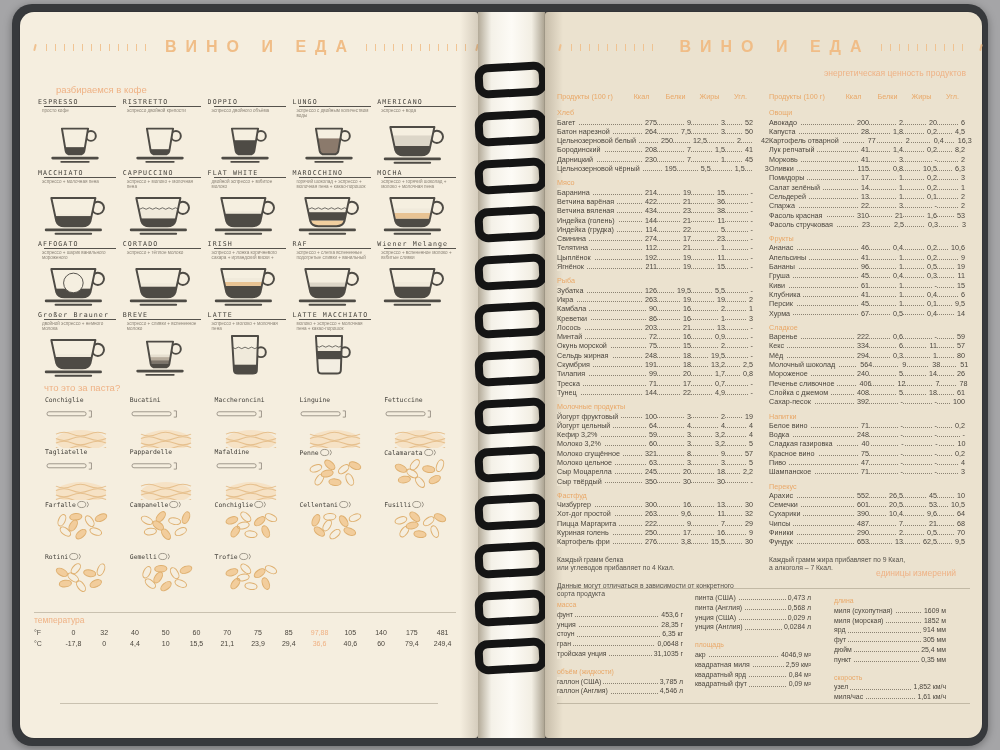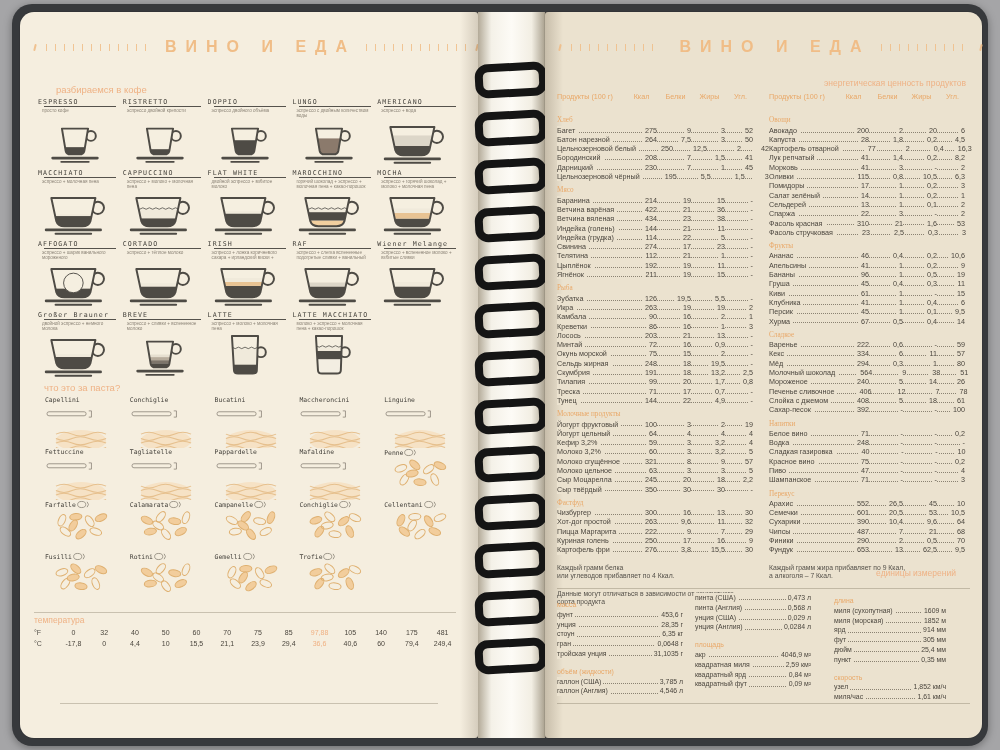--- a/index.html
+++ b/index.html
@@ -47,24 +47,24 @@
   .tcell{text-align:center;color:#4b463e;}
   .tcell.hl{color:#f0b183;}
   
   .foodcol{position:absolute;width:196px;top:80px;}
   #food-left{left:12px;} #food-right{left:224px;}
   .frow{position:relative;display:grid;grid-template-columns:max-content 1fr 34px 34px 34px 28px;
     font-size:7.2px;line-height:9.3px;align-items:baseline;}
   .frow .leader{position:absolute;left:1px;right:1px;bottom:2.4px;border-bottom:1px dotted #8a8272;}
   .frow .n{background:#ebe2cf;padding-right:3px;position:relative;}
   .frow .v{justify-self:end;background:#ebe2cf;padding-left:3px;position:relative;}
-  .fhead{color:#e9a868;margin-bottom:15px;}
+  .fhead{color:#e9a868;margin-bottom:7px;}
   .fhead .hv{justify-self:center;background:none;}
   .fhead .hn{background:none;}
-  .fgroup-title{color:#e9a868;font-size:7.2px;line-height:9.3px;margin-top:5px;font-family:Liberation Serif, serif;}
+  .fgroup-title{color:#e9a868;font-size:7.2px;line-height:9.3px;margin-top:5px;}
   .note{font-size:6.8px;line-height:8.6px;color:#55514a;margin-top:9px;}
   
   .units-title{position:absolute;right:26px;top:556px;font-size:8.5px;color:#efb285;}
   .ucol{position:absolute;font-size:6.9px;line-height:9.8px;}
   #u1{left:12px;top:588px;width:126px;}
   #u2{left:150px;top:581px;width:116px;}
   #u3{left:289px;top:584px;width:112px;}
   .ugroup-title{color:#e9a868;margin-top:0;}
   .ugroup{margin-bottom:8px;}
   .urow{position:relative;display:flex;justify-content:space-between;align-items:baseline;}
@@ -465,30 +465,20 @@
             <rect x="25" y="24.4" width="40" height="10.1" fill="#4e4b45"></rect>
             <rect x="25" y="19.8" width="40" height="4.6" fill="#f0eadb"></rect>
             <path d="M25,19.8 q4,-3.6 8,0 q4,-3.6 8,0 q4,-3.6 8,0 q4,-3.6 8,0 q4,-3.6 8,0" fill="#f3eee1" stroke="#55524c" stroke-width="1"></path>
           </g>
 
     <path d="M29,6 L61,6 L59.5,48 Q59.5,52 54.5,52 L36.5,52 Q31.5,52 31.5,48 Z" fill="none" stroke="#4e4b45" stroke-width="2.4" stroke-linejoin="round"></path>
     </svg></div>
     </div>
   <div class="sec-title" style="left:24px;top:370px;">что это за паста?</div>
   <div id="pasta-grid">
-      <div class="pcell"><div class="pname">Capellini</div><svg viewBox="0 0 56 9" width="52" height="8">
-  <rect x="1" y="2" width="44" height="4.5" rx="2.2" fill="none" stroke="#8b8478" stroke-width="0.9"></rect>
-  <path d="M48,1 L51,1 L51,8 L48,8" fill="none" stroke="#8b8478" stroke-width="0.9"></path>
-        </svg><svg viewBox="0 0 80 42" width="72" height="34">
-      <ellipse cx="40" cy="23" rx="31" ry="13" fill="#f6debc" opacity="0.75"></ellipse>
-          <path d="M9,15 q10,-4.5 20,0 t21,0 t21,0" fill="none" stroke="#e6c08e" stroke-width="1.3"></path>
-          <path d="M9,20.5 q10,4.5 20,0 t21,0 t21,0" fill="none" stroke="#e6c08e" stroke-width="1.3"></path>
-          <path d="M9,26 q10,-4.5 20,0 t21,0 t21,0" fill="none" stroke="#e6c08e" stroke-width="1.3"></path>
-          <path d="M9,31.5 q10,4.5 20,0 t21,0 t21,0" fill="none" stroke="#e6c08e" stroke-width="1.3"></path>
-        </svg></div>
       <div class="pcell"><div class="pname">Conchiglie</div><svg viewBox="0 0 56 9" width="52" height="8">
   <rect x="1" y="2" width="44" height="4.5" rx="2.2" fill="none" stroke="#8b8478" stroke-width="0.9"></rect>
   <path d="M48,1 L51,1 L51,8 L48,8" fill="none" stroke="#8b8478" stroke-width="0.9"></path>
         </svg><svg viewBox="0 0 80 42" width="72" height="34">
       <ellipse cx="40" cy="23" rx="31" ry="13" fill="#f6debc" opacity="0.75"></ellipse>
           <path d="M9,15 q10,-4.5 20,0 t21,0 t21,0" fill="none" stroke="#e6c08e" stroke-width="1.3"></path>
           <path d="M9,20.5 q10,4.5 20,0 t21,0 t21,0" fill="none" stroke="#e6c08e" stroke-width="1.3"></path>
           <path d="M9,26 q10,-4.5 20,0 t21,0 t21,0" fill="none" stroke="#e6c08e" stroke-width="1.3"></path>
           <path d="M9,31.5 q10,4.5 20,0 t21,0 t21,0" fill="none" stroke="#e6c08e" stroke-width="1.3"></path>
         </svg></div>
@@ -572,50 +562,50 @@
           <ellipse cx="18" cy="13" rx="7" ry="3.8" transform="rotate(-20 18 13)" fill="none" stroke="#dfb070" stroke-width="1.2"></ellipse>
           <ellipse cx="34" cy="9" rx="7" ry="3.8" transform="rotate(41 34 9)" fill="#f2cd9c" stroke="#dfb070" stroke-width="1.2"></ellipse>
           <ellipse cx="50" cy="14" rx="7" ry="3.8" transform="rotate(-38 50 14)" fill="none" stroke="#dfb070" stroke-width="1.2"></ellipse>
           <ellipse cx="63" cy="10" rx="7" ry="3.8" transform="rotate(23 63 10)" fill="#f2cd9c" stroke="#dfb070" stroke-width="1.2"></ellipse>
           <ellipse cx="22" cy="26" rx="7" ry="3.8" transform="rotate(-56 22 26)" fill="none" stroke="#dfb070" stroke-width="1.2"></ellipse>
           <ellipse cx="40" cy="29" rx="7" ry="3.8" transform="rotate(5 40 29)" fill="#f2cd9c" stroke="#dfb070" stroke-width="1.2"></ellipse>
           <ellipse cx="57" cy="26" rx="7" ry="3.8" transform="rotate(66 57 26)" fill="none" stroke="#dfb070" stroke-width="1.2"></ellipse>
           <ellipse cx="31" cy="19" rx="7" ry="3.8" transform="rotate(-13 31 19)" fill="#f2cd9c" stroke="#dfb070" stroke-width="1.2"></ellipse>
         </svg></div>
       <div class="pcell"><div class="pnrow">
+          <span class="pname">Calamarata</span>
+          <svg viewBox="0 0 16 10" width="15" height="9">
+  <ellipse cx="6" cy="5" rx="4.5" ry="3.4" fill="none" stroke="#8b8478" stroke-width="0.9"></ellipse>
+  <path d="M12,2 q3,3 0,6" fill="none" stroke="#8b8478" stroke-width="0.9"></path>
+          </svg>
+        </div><svg viewBox="0 0 80 38" width="72" height="33">
+          <ellipse cx="18" cy="13" rx="7" ry="3.8" transform="rotate(27 18 13)" fill="#f2cd9c" stroke="#dfb070" stroke-width="1.2"></ellipse>
+          <ellipse cx="34" cy="9" rx="7" ry="3.8" transform="rotate(-52 34 9)" fill="none" stroke="#dfb070" stroke-width="1.2"></ellipse>
+          <ellipse cx="50" cy="14" rx="7" ry="3.8" transform="rotate(9 50 14)" fill="#f2cd9c" stroke="#dfb070" stroke-width="1.2"></ellipse>
+          <ellipse cx="63" cy="10" rx="7" ry="3.8" transform="rotate(-70 63 10)" fill="none" stroke="#dfb070" stroke-width="1.2"></ellipse>
+          <ellipse cx="22" cy="26" rx="7" ry="3.8" transform="rotate(-9 22 26)" fill="#f2cd9c" stroke="#dfb070" stroke-width="1.2"></ellipse>
+          <ellipse cx="40" cy="29" rx="7" ry="3.8" transform="rotate(52 40 29)" fill="none" stroke="#dfb070" stroke-width="1.2"></ellipse>
+          <ellipse cx="57" cy="26" rx="7" ry="3.8" transform="rotate(-27 57 26)" fill="#f2cd9c" stroke="#dfb070" stroke-width="1.2"></ellipse>
+          <ellipse cx="31" cy="19" rx="7" ry="3.8" transform="rotate(34 31 19)" fill="none" stroke="#dfb070" stroke-width="1.2"></ellipse>
+        </svg></div>
+      <div class="pcell"><div class="pnrow">
           <span class="pname">Farfalle</span>
           <svg viewBox="0 0 16 10" width="15" height="9">
   <ellipse cx="6" cy="5" rx="4.5" ry="3.4" fill="none" stroke="#8b8478" stroke-width="0.9"></ellipse>
   <path d="M12,2 q3,3 0,6" fill="none" stroke="#8b8478" stroke-width="0.9"></path>
           </svg>
         </div><svg viewBox="0 0 80 38" width="72" height="33">
           <ellipse cx="18" cy="13" rx="7" ry="3.8" transform="rotate(-66 18 13)" fill="none" stroke="#dfb070" stroke-width="1.2"></ellipse>
           <ellipse cx="34" cy="9" rx="7" ry="3.8" transform="rotate(-5 34 9)" fill="#f2cd9c" stroke="#dfb070" stroke-width="1.2"></ellipse>
           <ellipse cx="50" cy="14" rx="7" ry="3.8" transform="rotate(56 50 14)" fill="none" stroke="#dfb070" stroke-width="1.2"></ellipse>
           <ellipse cx="63" cy="10" rx="7" ry="3.8" transform="rotate(-23 63 10)" fill="#f2cd9c" stroke="#dfb070" stroke-width="1.2"></ellipse>
           <ellipse cx="22" cy="26" rx="7" ry="3.8" transform="rotate(38 22 26)" fill="none" stroke="#dfb070" stroke-width="1.2"></ellipse>
           <ellipse cx="40" cy="29" rx="7" ry="3.8" transform="rotate(-41 40 29)" fill="#f2cd9c" stroke="#dfb070" stroke-width="1.2"></ellipse>
           <ellipse cx="57" cy="26" rx="7" ry="3.8" transform="rotate(20 57 26)" fill="none" stroke="#dfb070" stroke-width="1.2"></ellipse>
           <ellipse cx="31" cy="19" rx="7" ry="3.8" transform="rotate(-59 31 19)" fill="#f2cd9c" stroke="#dfb070" stroke-width="1.2"></ellipse>
-        </svg></div>
-      <div class="pcell"><div class="pnrow">
-          <span class="pname">Calamarata</span>
-          <svg viewBox="0 0 16 10" width="15" height="9">
-  <ellipse cx="6" cy="5" rx="4.5" ry="3.4" fill="none" stroke="#8b8478" stroke-width="0.9"></ellipse>
-  <path d="M12,2 q3,3 0,6" fill="none" stroke="#8b8478" stroke-width="0.9"></path>
-          </svg>
-        </div><svg viewBox="0 0 80 38" width="72" height="33">
-          <ellipse cx="18" cy="13" rx="7" ry="3.8" transform="rotate(27 18 13)" fill="#f2cd9c" stroke="#dfb070" stroke-width="1.2"></ellipse>
-          <ellipse cx="34" cy="9" rx="7" ry="3.8" transform="rotate(-52 34 9)" fill="none" stroke="#dfb070" stroke-width="1.2"></ellipse>
-          <ellipse cx="50" cy="14" rx="7" ry="3.8" transform="rotate(9 50 14)" fill="#f2cd9c" stroke="#dfb070" stroke-width="1.2"></ellipse>
-          <ellipse cx="63" cy="10" rx="7" ry="3.8" transform="rotate(-70 63 10)" fill="none" stroke="#dfb070" stroke-width="1.2"></ellipse>
-          <ellipse cx="22" cy="26" rx="7" ry="3.8" transform="rotate(-9 22 26)" fill="#f2cd9c" stroke="#dfb070" stroke-width="1.2"></ellipse>
-          <ellipse cx="40" cy="29" rx="7" ry="3.8" transform="rotate(52 40 29)" fill="none" stroke="#dfb070" stroke-width="1.2"></ellipse>
-          <ellipse cx="57" cy="26" rx="7" ry="3.8" transform="rotate(-27 57 26)" fill="#f2cd9c" stroke="#dfb070" stroke-width="1.2"></ellipse>
-          <ellipse cx="31" cy="19" rx="7" ry="3.8" transform="rotate(34 31 19)" fill="none" stroke="#dfb070" stroke-width="1.2"></ellipse>
         </svg></div>
       <div class="pcell"><div class="pnrow">
           <span class="pname">Campanelle</span>
           <svg viewBox="0 0 16 10" width="15" height="9">
   <ellipse cx="6" cy="5" rx="4.5" ry="3.4" fill="none" stroke="#8b8478" stroke-width="0.9"></ellipse>
   <path d="M12,2 q3,3 0,6" fill="none" stroke="#8b8478" stroke-width="0.9"></path>
           </svg>
         </div><svg viewBox="0 0 80 38" width="72" height="33">
           <ellipse cx="18" cy="13" rx="7" ry="3.8" transform="rotate(28 18 13)" fill="none" stroke="#dfb070" stroke-width="1.2"></ellipse>
           <ellipse cx="34" cy="9" rx="7" ry="3.8" transform="rotate(-51 34 9)" fill="#f2cd9c" stroke="#dfb070" stroke-width="1.2"></ellipse>
@@ -780,21 +770,21 @@
   </div>
 
 <div class="page right">
   <div class="page-hdr">
     <span class="hmark"></span>
     <span class="ticks"></span>
     <span class="hdr-title">ВИНО И ЕДА</span>
     <span class="ticks"></span>
     <span class="hmark"></span>
   </div>
-  <div class="sec-title" style="right:16px;top:66px;font-size:8.5px;">энергетическая ценность продуктов</div>
+  <div class="sec-title" style="right:16px;top:56px;font-size:8.5px;">энергетическая ценность продуктов</div>
   <div id="food-left" class="foodcol">
       <div class="frow fhead">
         <span class="n hn">Продукты (100 г)</span>
         <span></span>
         <span class="v hv">Ккал</span>
         <span class="v hv">Белки</span>
         <span class="v hv">Жиры</span>
         <span class="v hv">Угл.</span>
       </div>
       <div class="fgroup-title">Хлеб</div>

